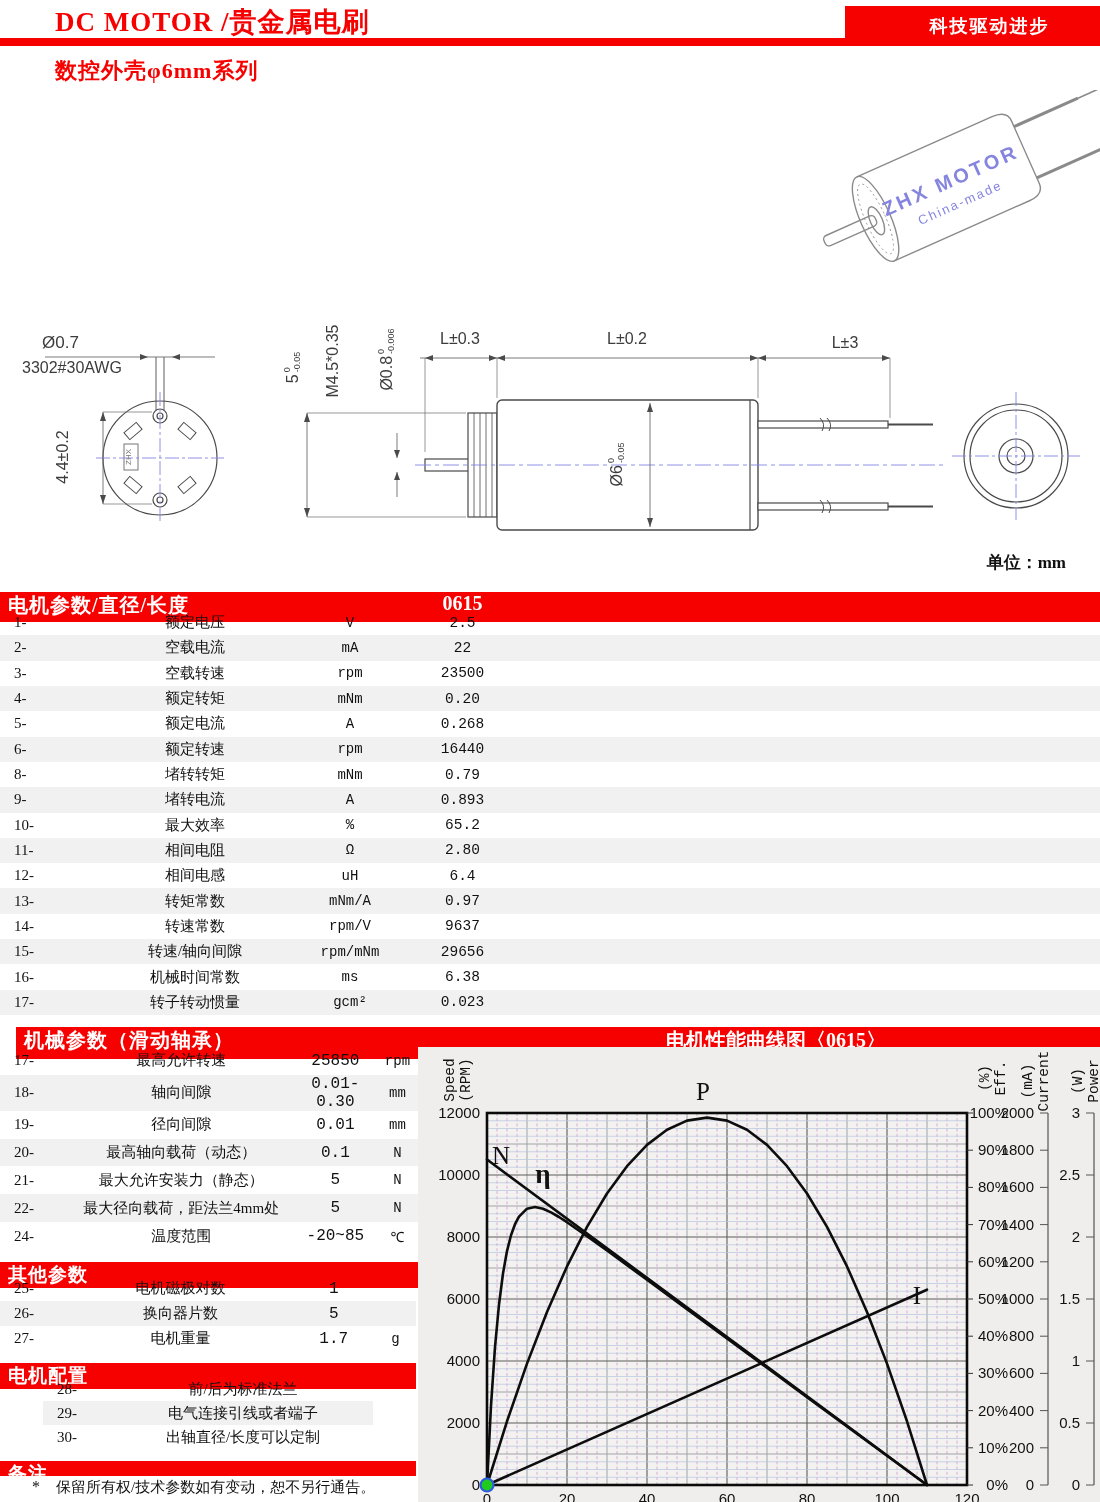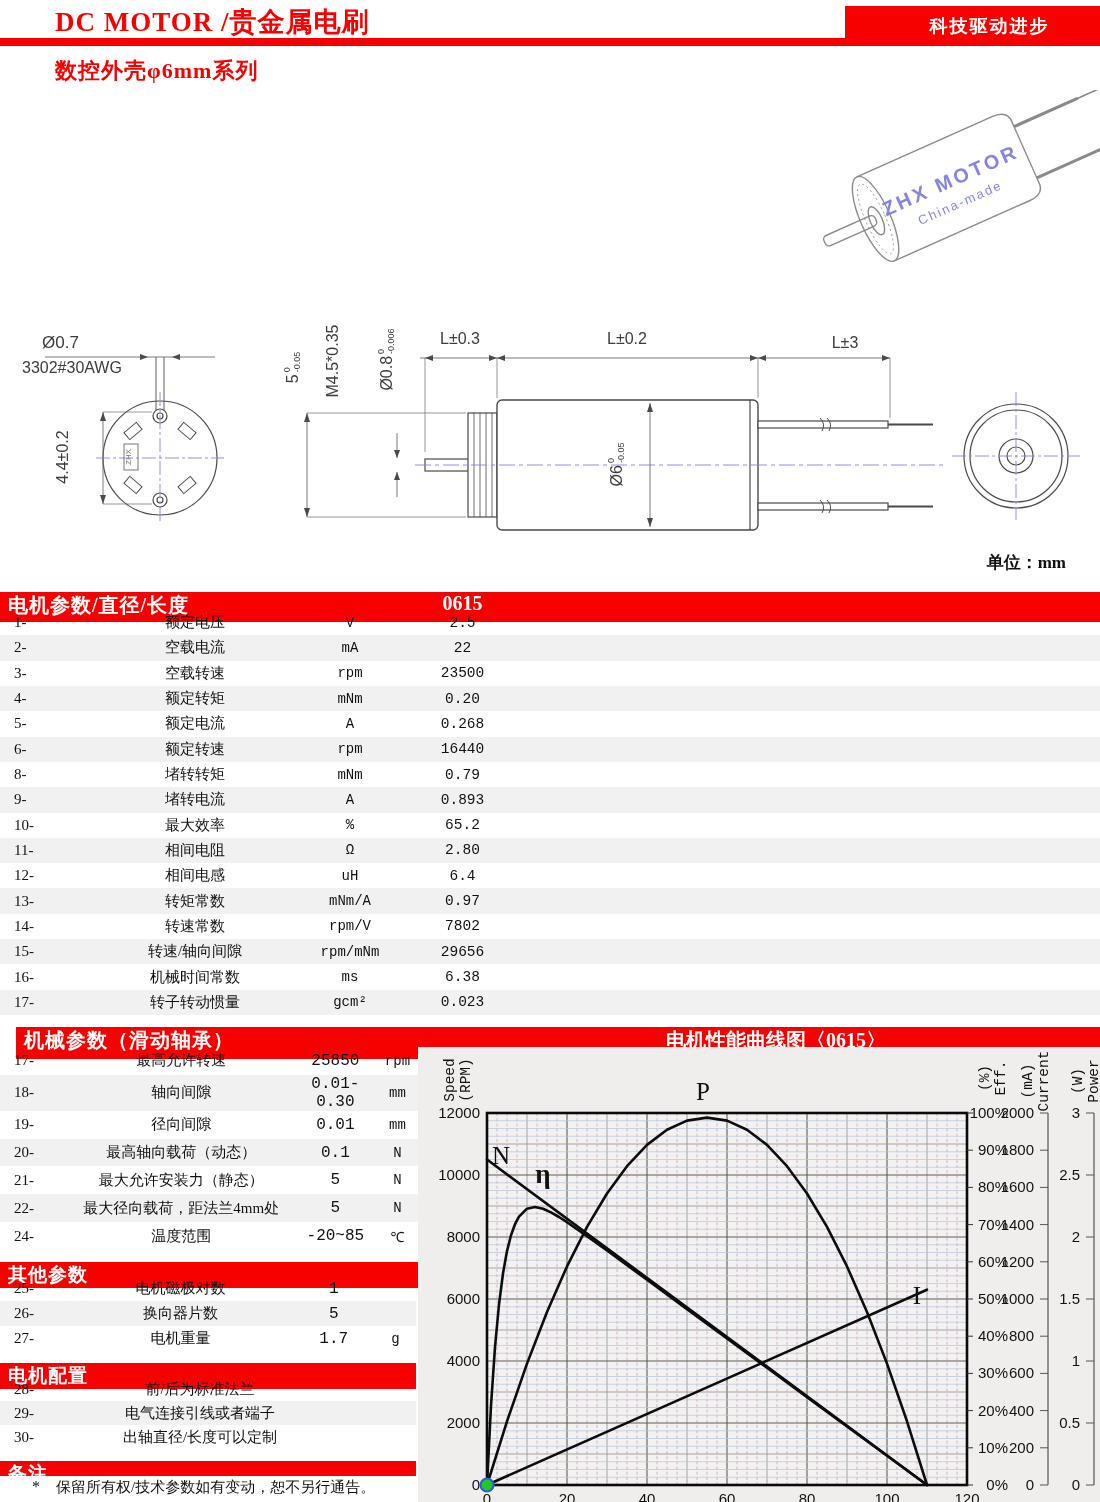--- a/index.html
+++ b/index.html
@@ -256,21 +256,21 @@
       <div class="trow gray">
         <span class="ci">13-</span>
         <span class="cn">转矩常数</span>
         <span class="cu">mNm/A</span>
         <span class="cv">0.97</span>
       </div>
       <div class="trow">
         <span class="ci">14-</span>
         <span class="cn">转速常数</span>
         <span class="cu">rpm/V</span>
-        <span class="cv">7802</span>
+        <span class="cv">9637</span>
       </div>
       <div class="trow gray">
         <span class="ci">15-</span>
         <span class="cn">转速/轴向间隙</span>
         <span class="cu">rpm/mNm</span>
         <span class="cv">29656</span>
       </div>
       <div class="trow">
         <span class="ci">16-</span>
         <span class="cn">机械时间常数</span>
@@ -354,21 +354,21 @@
         <span class="ci">27-</span>
         <span class="cn2">电机重量</span>
         <span class="cv2">1.7</span>
         <span class="cu2">g</span>
       </div>
     </div>
 
   <div class="bar" style="left:0;top:1351px;width:416px;height:26px;">
     <span class="bl" style="font-size:19px;">电机配置</span>
   </div>
-  <div id="config-rows" class="tbl" style="left:0;top:1377px;width:416px;height:72px;">
+  <div id="config-rows" class="tbl" style="left:0;top:1377px;width:416px;height:72px;align-items:center;">
       <div class="trow">
         <span class="ci">28-</span>
         <span class="cn3">前/后为标准法兰</span>
       </div>
       <div class="trow gray">
         <span class="ci">29-</span>
         <span class="cn3">电气连接引线或者端子</span>
       </div>
       <div class="trow">
         <span class="ci">30-</span>

